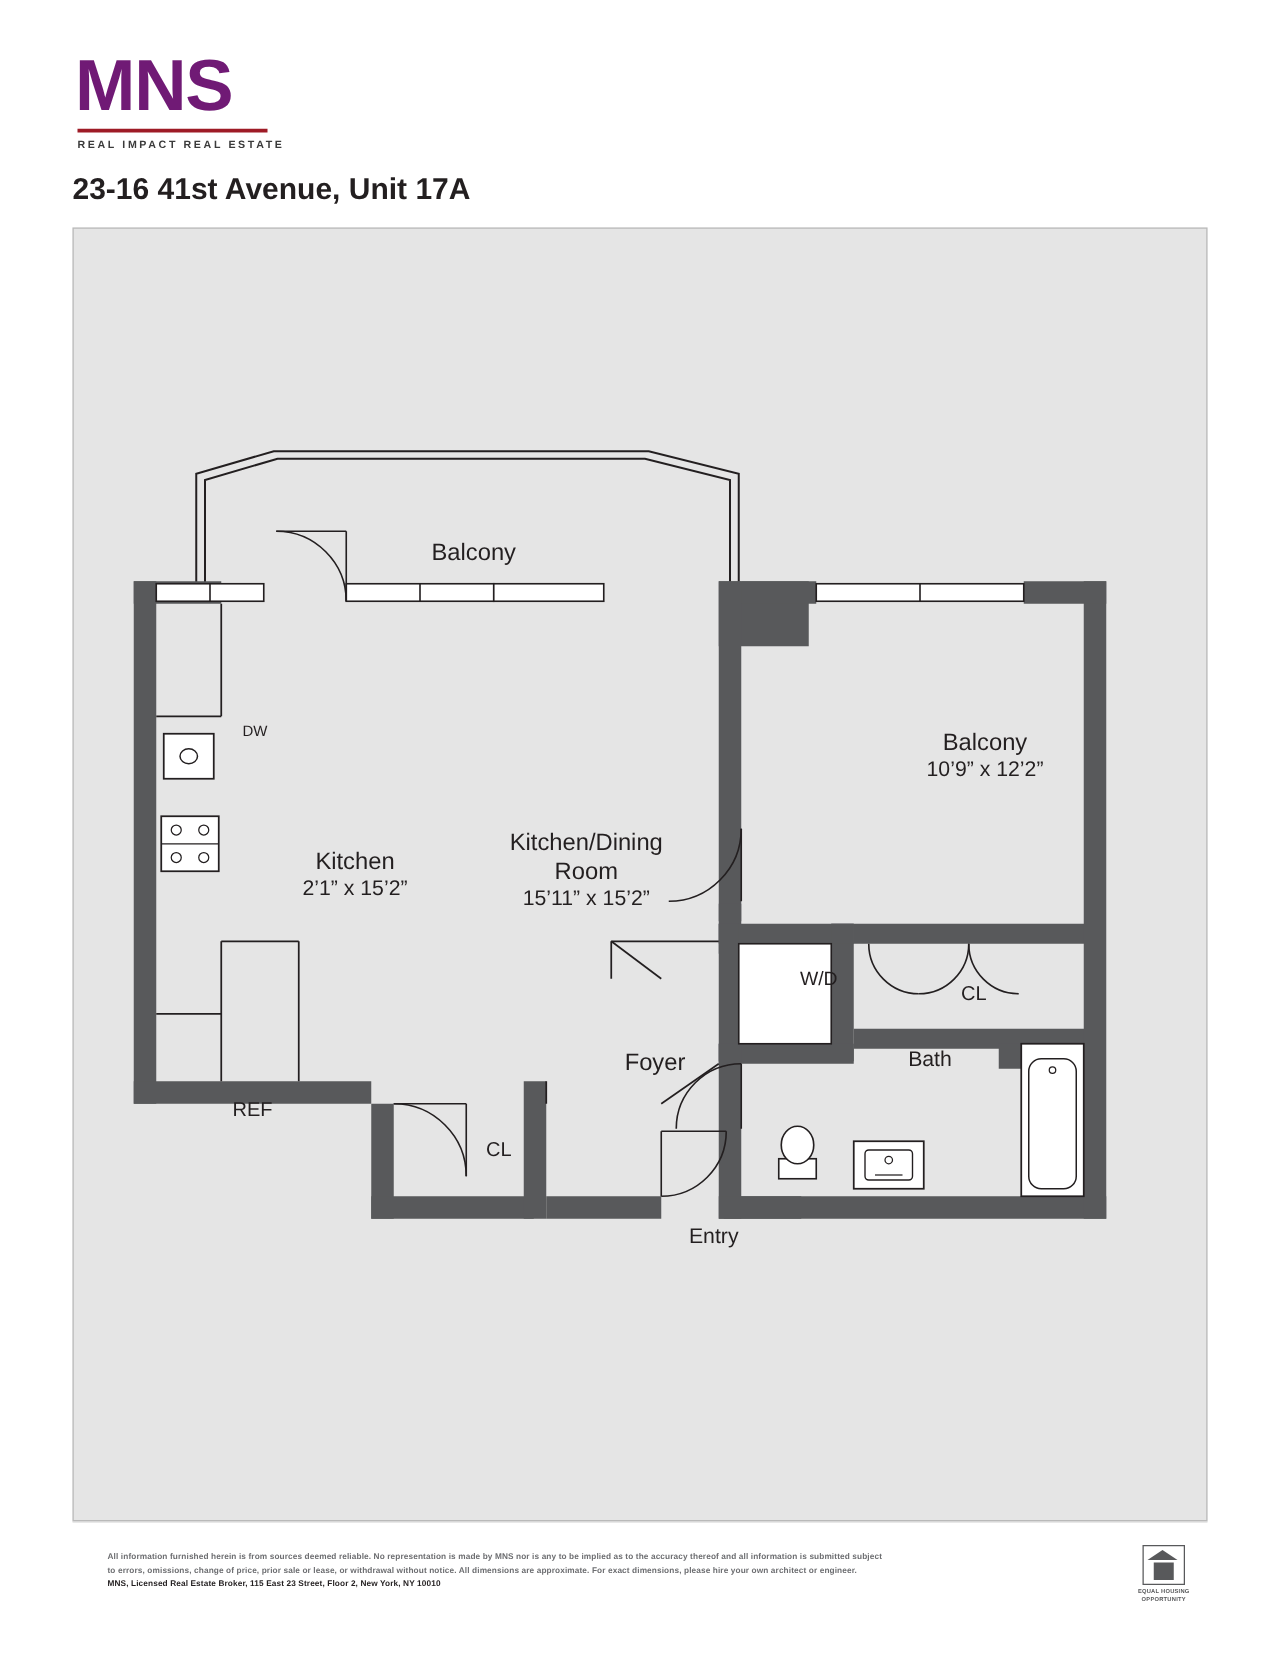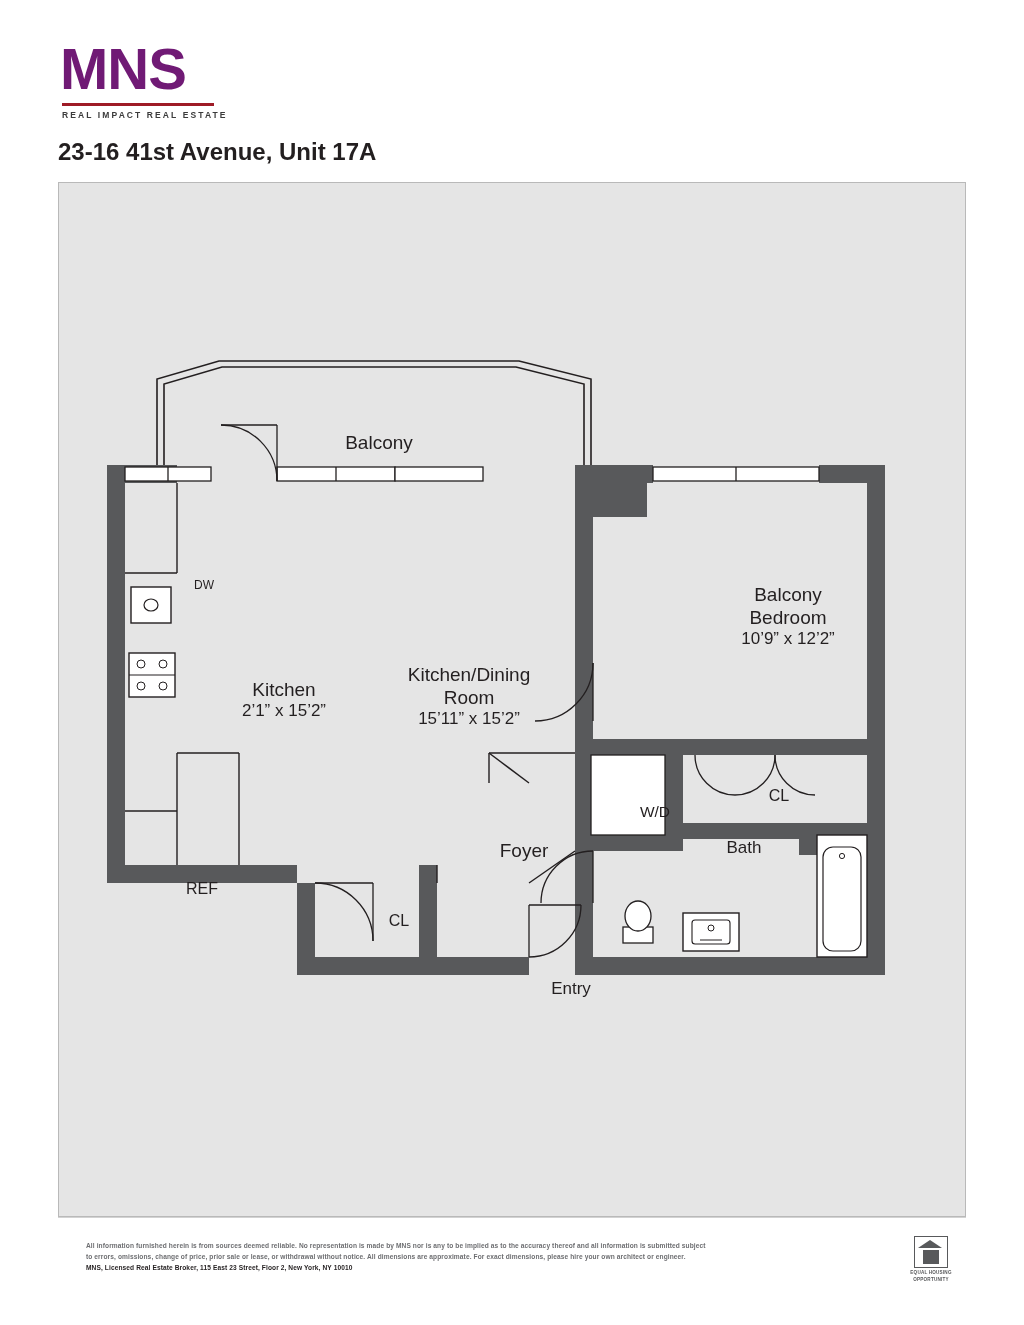--- a/index.html
+++ b/index.html
@@ -145,21 +145,21 @@
   .lbl-dim { font-size: 17px; }
 
   .lbl-balcony { left: 230px; top: 248px; width: 180px; font-size: 19px; }
   .lbl-master  { left: 604px; top: 400px; width: 250px; }
   .lbl-kitchen { left: 115px; top: 495px; width: 220px; }
   .lbl-living  { left: 290px; top: 480px; width: 240px; }
   .lbl-foyer   { left: 400px; top: 656px; width: 130px; font-size: 19px; }
   .lbl-bath    { left: 620px; top: 655px; width: 130px; font-size: 17px; text-align: center; }
   .lbl-cl-left { left: 305px; top: 728px; width: 70px; font-size: 16px; }
   .lbl-cl-right{ left: 685px; top: 603px; width: 70px; font-size: 16px; }
-  .lbl-wd      { left: 556px; top: 620px; width: 80px; font-size: 15.5px; }
+  .lbl-wd      { left: 556px; top: 592px; width: 80px; font-size: 15.5px; }
   .lbl-dw      { left: 110px; top: 395px; width: 70px; font-size: 12px; }
   .lbl-ref     { left: 108px; top: 682px; width: 70px; font-size: 16px; margin-top: 14px; }
   .lbl-entry   { left: 452px; top: 796px; width: 120px; font-size: 17px; }
 </style>
 </head>
 <body>
 
 <div class="logo-block">
   <div class="logo-mns">MNS</div>
   <div class="logo-rule"></div>
@@ -321,21 +321,20 @@
         <rect x="532" y="572" width="74" height="80" fill="#ffffff" stroke="#231f20" stroke-width="1.3"></rect>
 
         <line x1="66" y1="628" x2="118" y2="628" stroke="#231f20" stroke-width="1.4"></line>
       </g>
     </svg>
 
     <div class="lbl lbl-balcony">Balcony</div>
 
     <div class="lbl lbl-master">
       <div class="lbl-big">Balcony</div>
-      <div class="lbl-big">Bedroom</div>
       <div class="lbl-dim">10’9” x 12’2”</div>
     </div>
 
     <div class="lbl lbl-kitchen">
       <div class="lbl-big">Kitchen</div>
       <div class="lbl-dim">2’1” x 15’2”</div>
     </div>
 
     <div class="lbl lbl-living">
       <div class="lbl-big">Kitchen/Dining</div>

